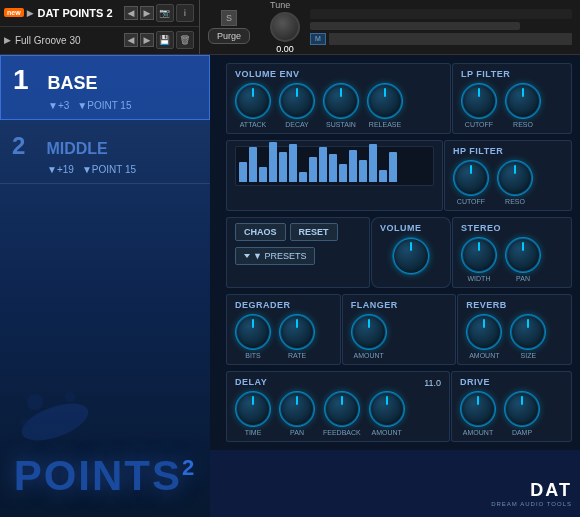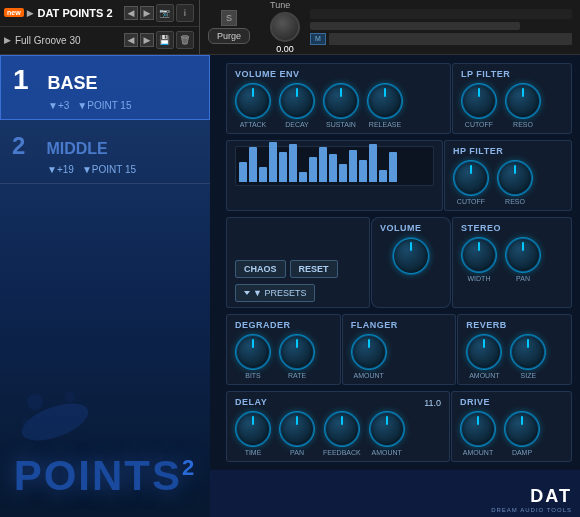--- a/index.html
+++ b/index.html
@@ -323,21 +323,20 @@
     }
     .ctrl-btn {
       background: #1a2a3a;
       border: 1px solid #3a5a7a;
       color: #aaccee;
       font-size: 9px;
       padding: 3px 8px;
       cursor: pointer;
       border-radius: 2px;
       font-weight: bold;
-      margin-top: 37px;
     }
     .presets-btn {
       background: #1a2a3a;
       border: 1px solid #3a5a7a;
       color: #aaccee;
       font-size: 9px;
       padding: 3px 8px;
       cursor: pointer;
       border-radius: 2px;
       display: flex;
@@ -374,21 +373,21 @@
     .delay-value {
       color: #aaccee;
       font-size: 9px;
       text-align: center;
       margin-bottom: 2px;
     }
 
     
     .dat-logo {
       position: absolute;
-      bottom: 4px;
+      bottom: 10px;
       right: 8px;
       text-align: right;
     }
     .dat-text {
       color: #fff;
       font-size: 18px;
       font-weight: 900;
       letter-spacing: 2px;
     }
     .dat-sub {

